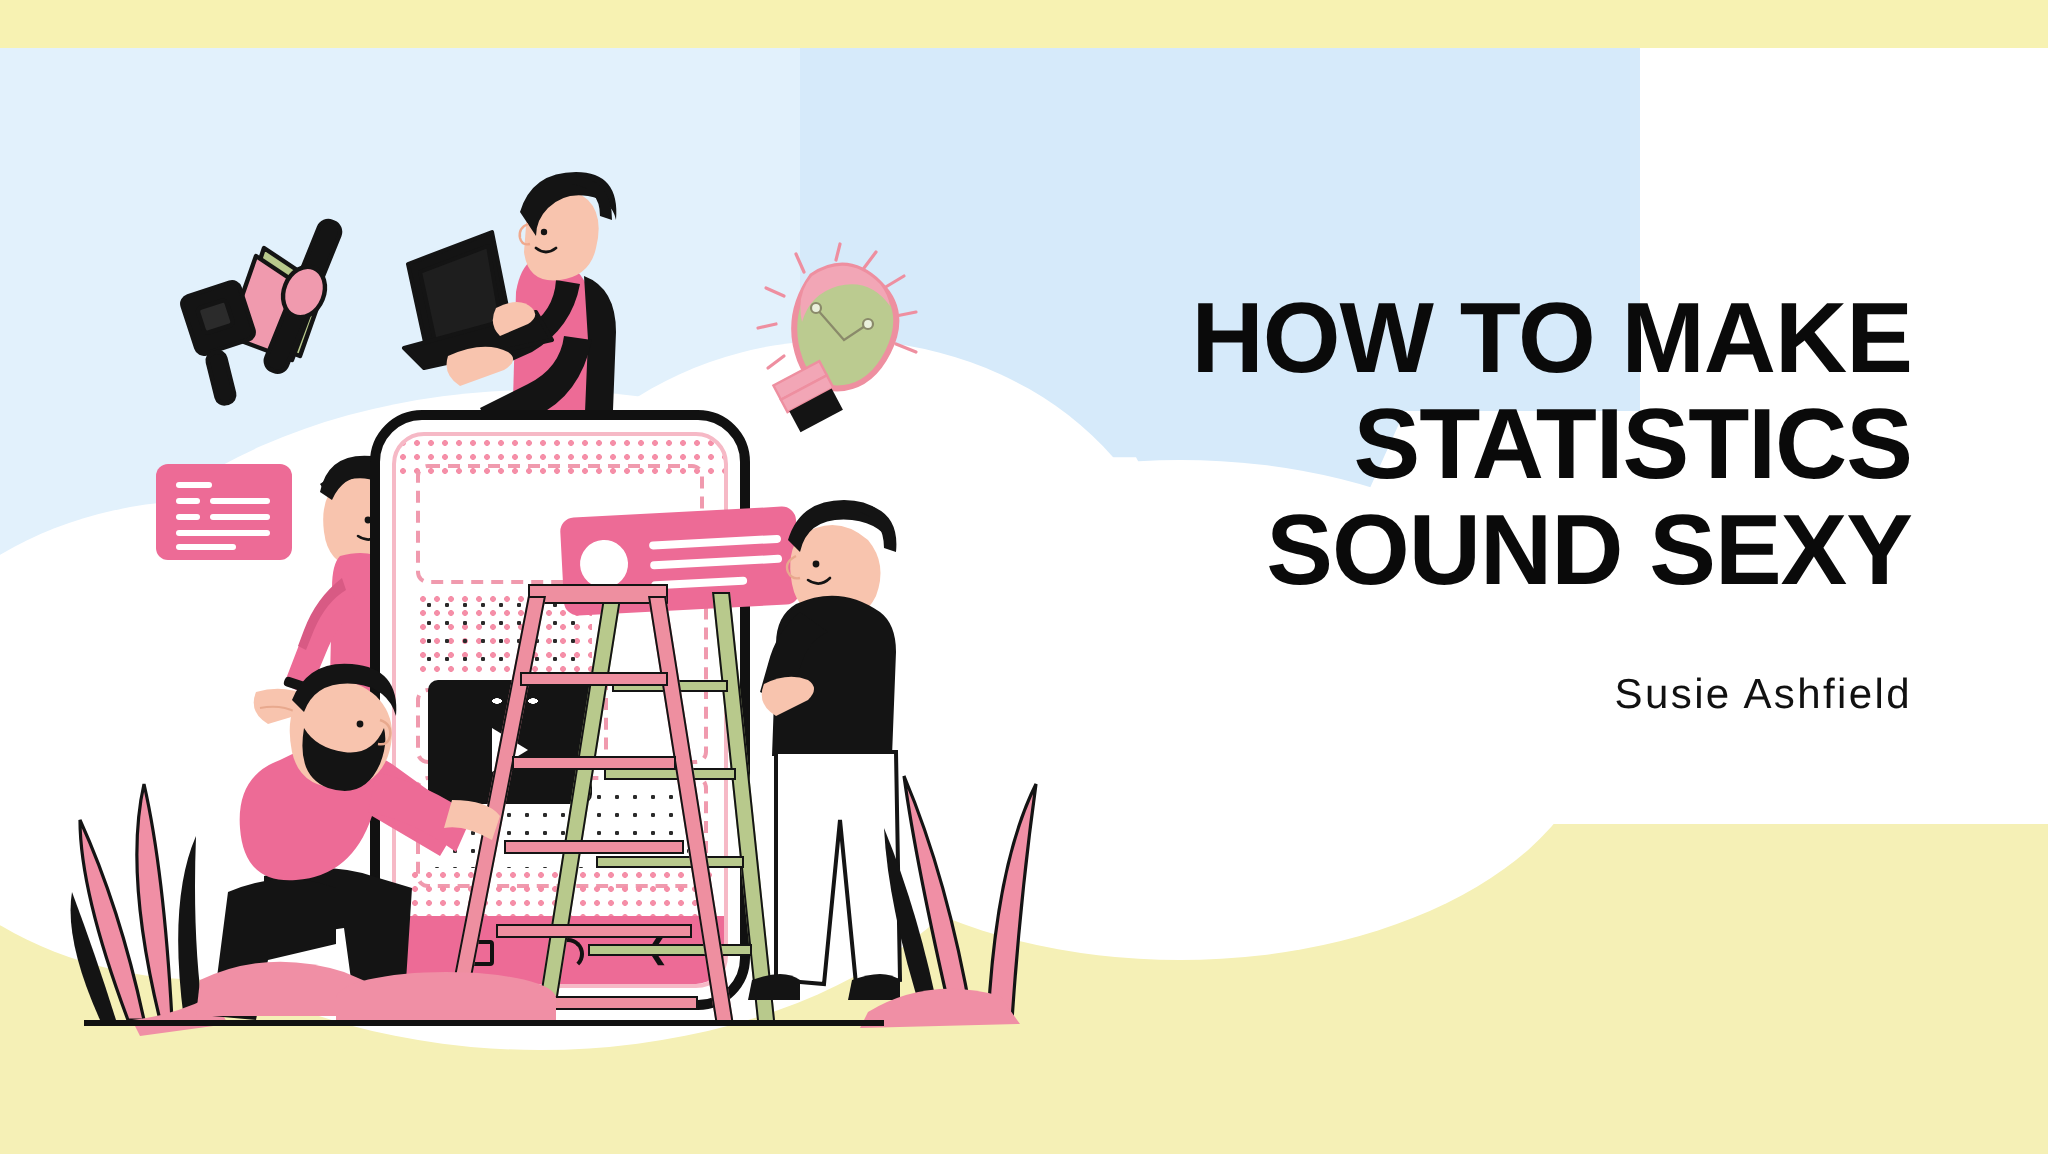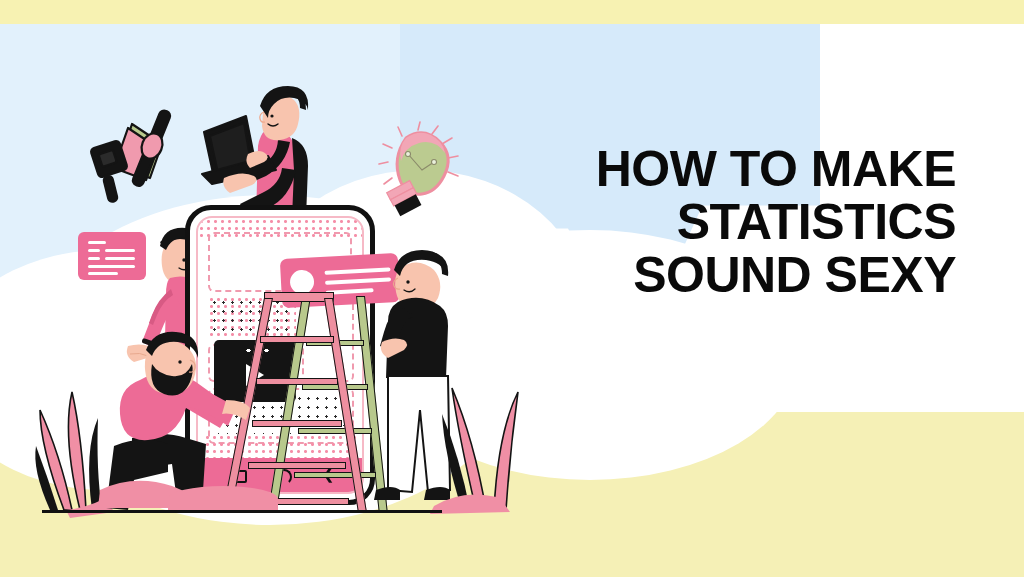--- a/index.html
+++ b/index.html
@@ -100,20 +100,21 @@
 
   <div class="cloud cloud-a"></div>
   <div class="cloud cloud-b"></div>
   <div class="cloud cloud-c"></div>
   <div class="cloud cloud-d"></div>
   <div class="white-fill"></div>
 
   <div class="title">HOW TO MAKE
 STATISTICS
 SOUND SEXY</div>
+  <div class="byline">Susie Ashfield</div>
 
   <svg class="sh" style="left:80px;top:100px;" width="115" height="105">
     <g stroke="#141414" stroke-width="2.2" stroke-linejoin="round">
       <path d="M52 24 L82 44 L70 78 L38 66 Z" fill="#B8C98C"></path>
       <path d="M48 28 L78 48 L66 80 L34 68 Z" fill="#F09AAE"></path>
       <rect x="14" y="44" width="30" height="30" rx="4" fill="#141414" transform="rotate(-18 29 59)"></rect>
       <rect x="20" y="52" width="15" height="13" rx="2" fill="#2b2b2b" transform="rotate(-18 27 58)"></rect>
       <rect x="66" y="8" width="11" height="80" rx="5" fill="#141414" transform="rotate(22 71 48)"></rect>
       <rect x="26" y="76" width="9" height="26" rx="4" fill="#141414" transform="rotate(-14 30 89)"></rect>
       <ellipse cx="72" cy="46" rx="10" ry="13" fill="#F09AAE" transform="rotate(22 72 46)"></ellipse>

